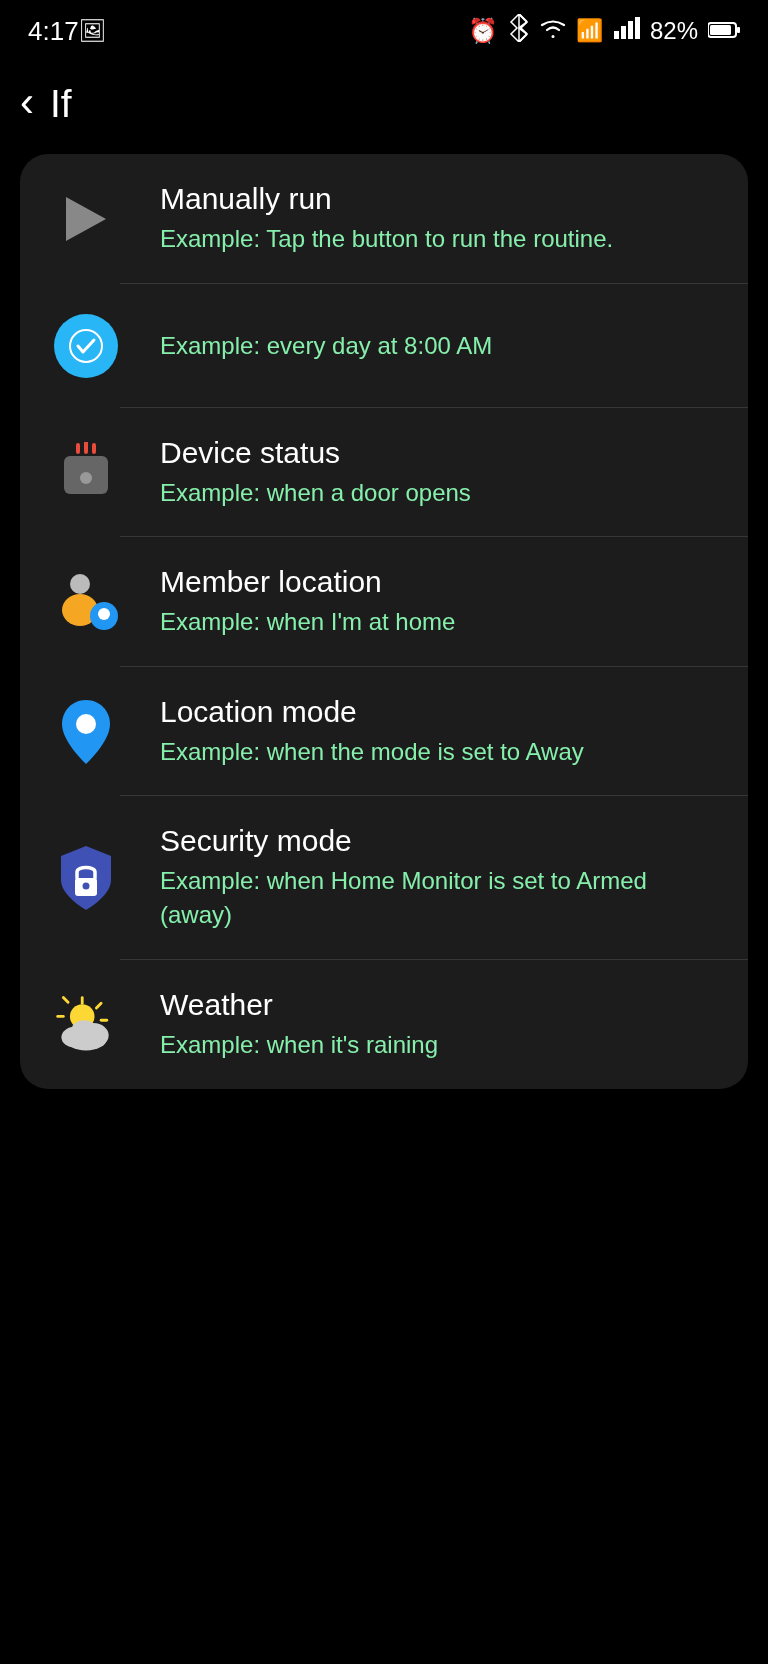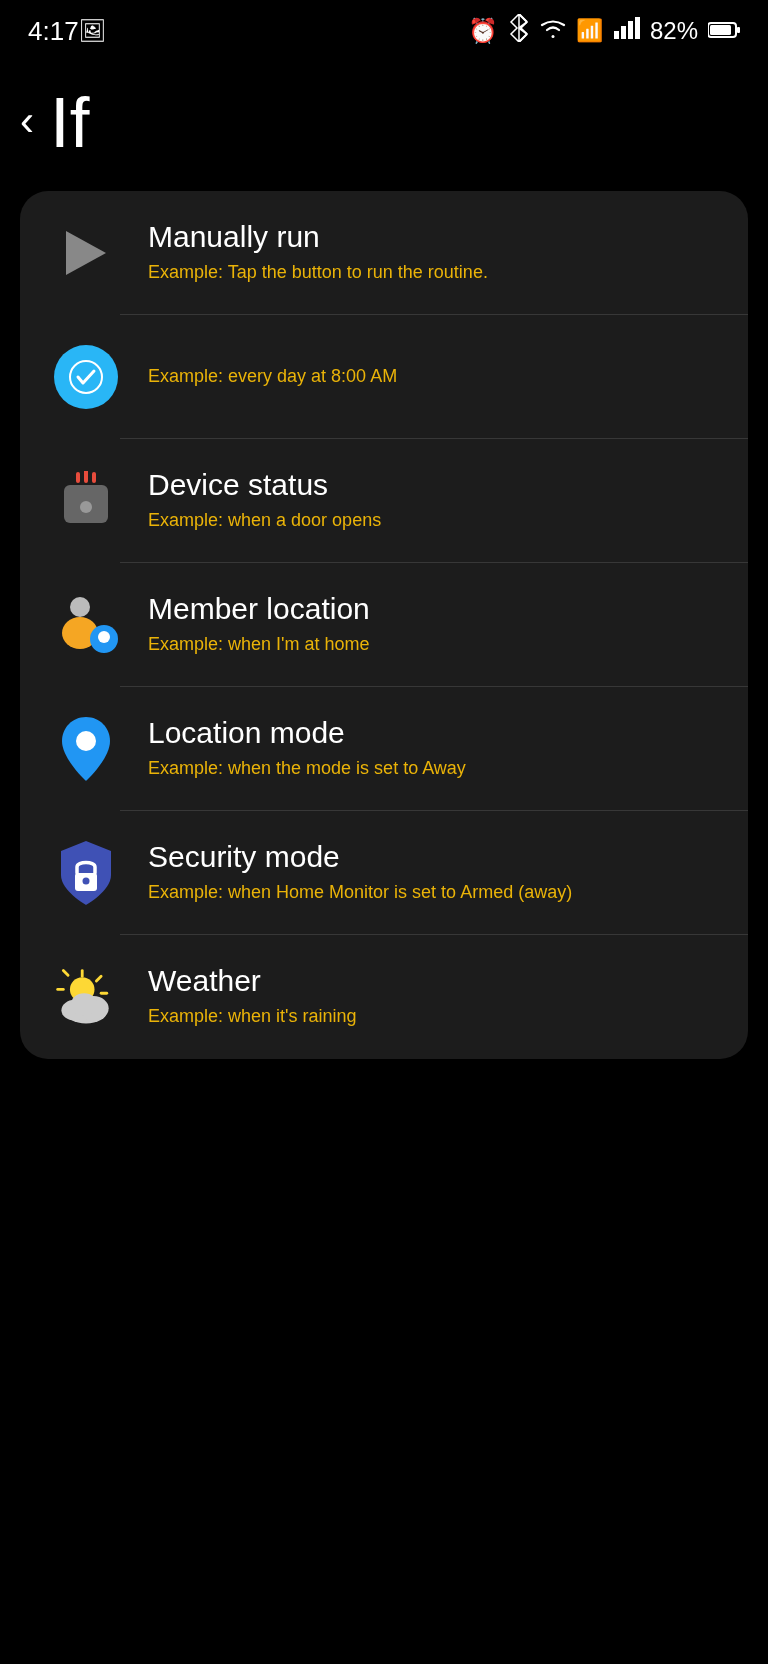--- a/index.html
+++ b/index.html
@@ -36,37 +36,37 @@
 
     .back-arrow {
       font-size: 42px;
       color: #fff;
       cursor: pointer;
       line-height: 1;
       margin-top: -4px;
     }
 
     .header-title {
-      font-size: 71px;
+      font-size: 39px;
       font-weight: 400;
       color: #fff;
     }
 
     .card {
       background: #1c1c1c;
       border-radius: 28px;
       margin: 0 20px;
       overflow: hidden;
     }
 
     .list-item {
       display: flex;
       align-items: center;
       padding: 28px 32px;
-      gap: 28px;
+      gap: 40px;
       cursor: pointer;
       position: relative;
     }
 
     .list-item:not(:last-child)::after {
       content: '';
       position: absolute;
       bottom: 0;
       left: 100px;
       right: 0;
@@ -86,22 +86,22 @@
     .item-text { flex: 1; }
 
     .item-title {
       font-size: 30px;
       font-weight: 500;
       color: #fff;
       margin-bottom: 6px;
     }
 
     .item-subtitle {
-      font-size: 18px;
-      color: #eab308;
+      font-size: 24px;
+      color: #86efac;
       line-height: 1.4;
     }
 
     
     .play-icon {
       width: 0;
       height: 0;
       border-style: solid;
       border-width: 22px 0 22px 40px;
       border-color: transparent transparent transparent #888;

